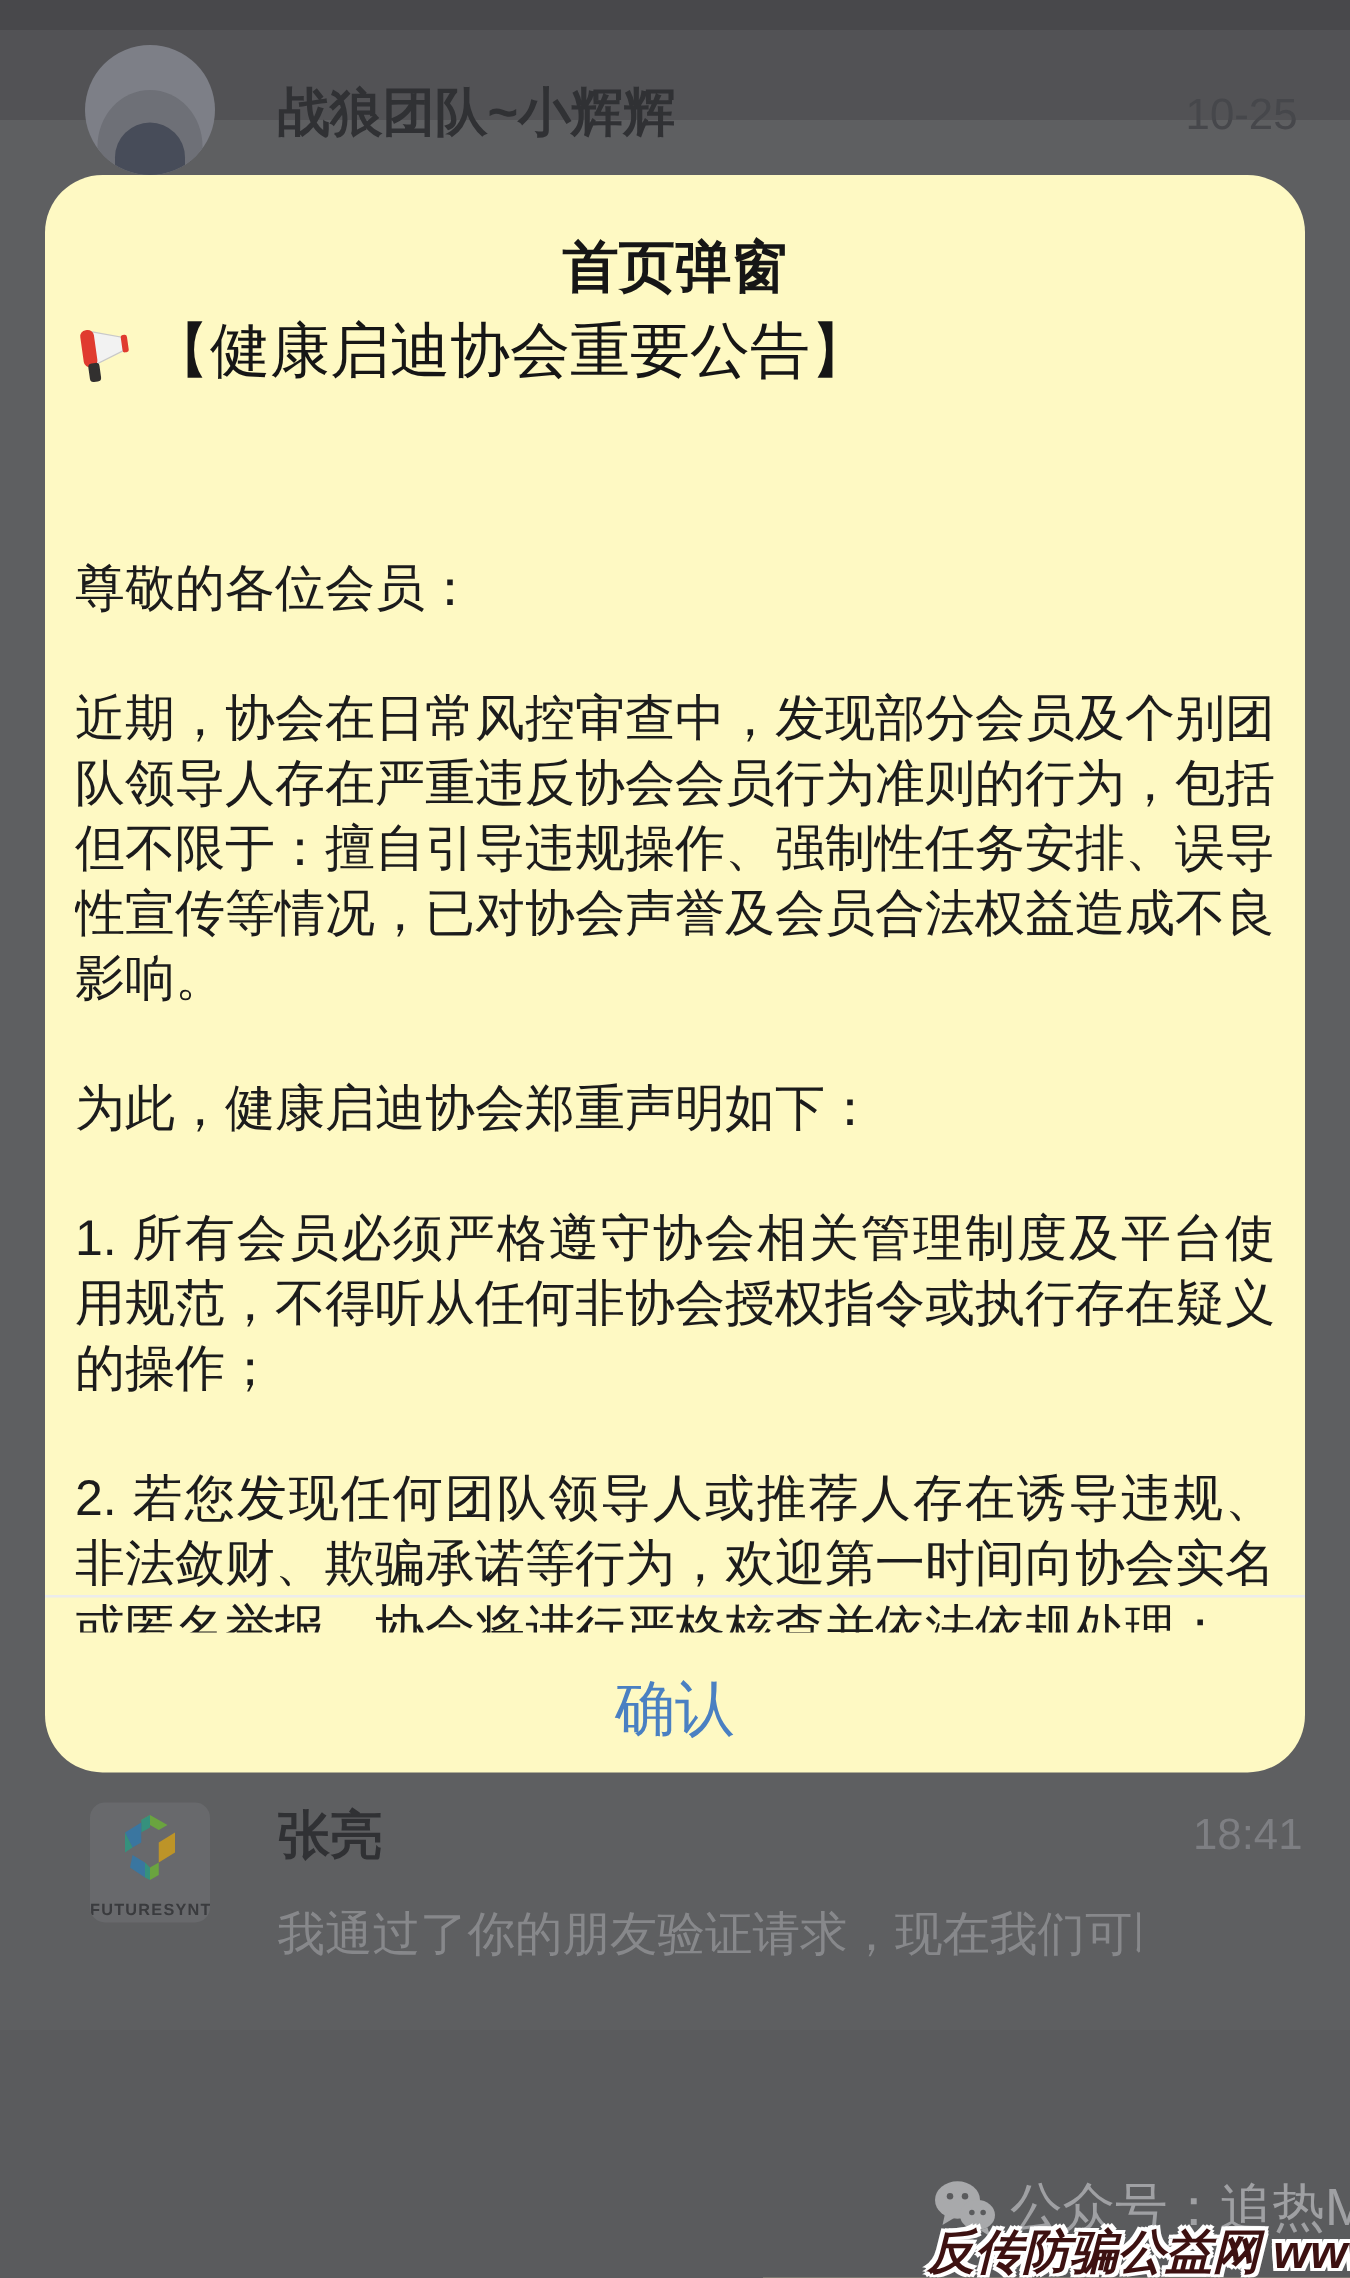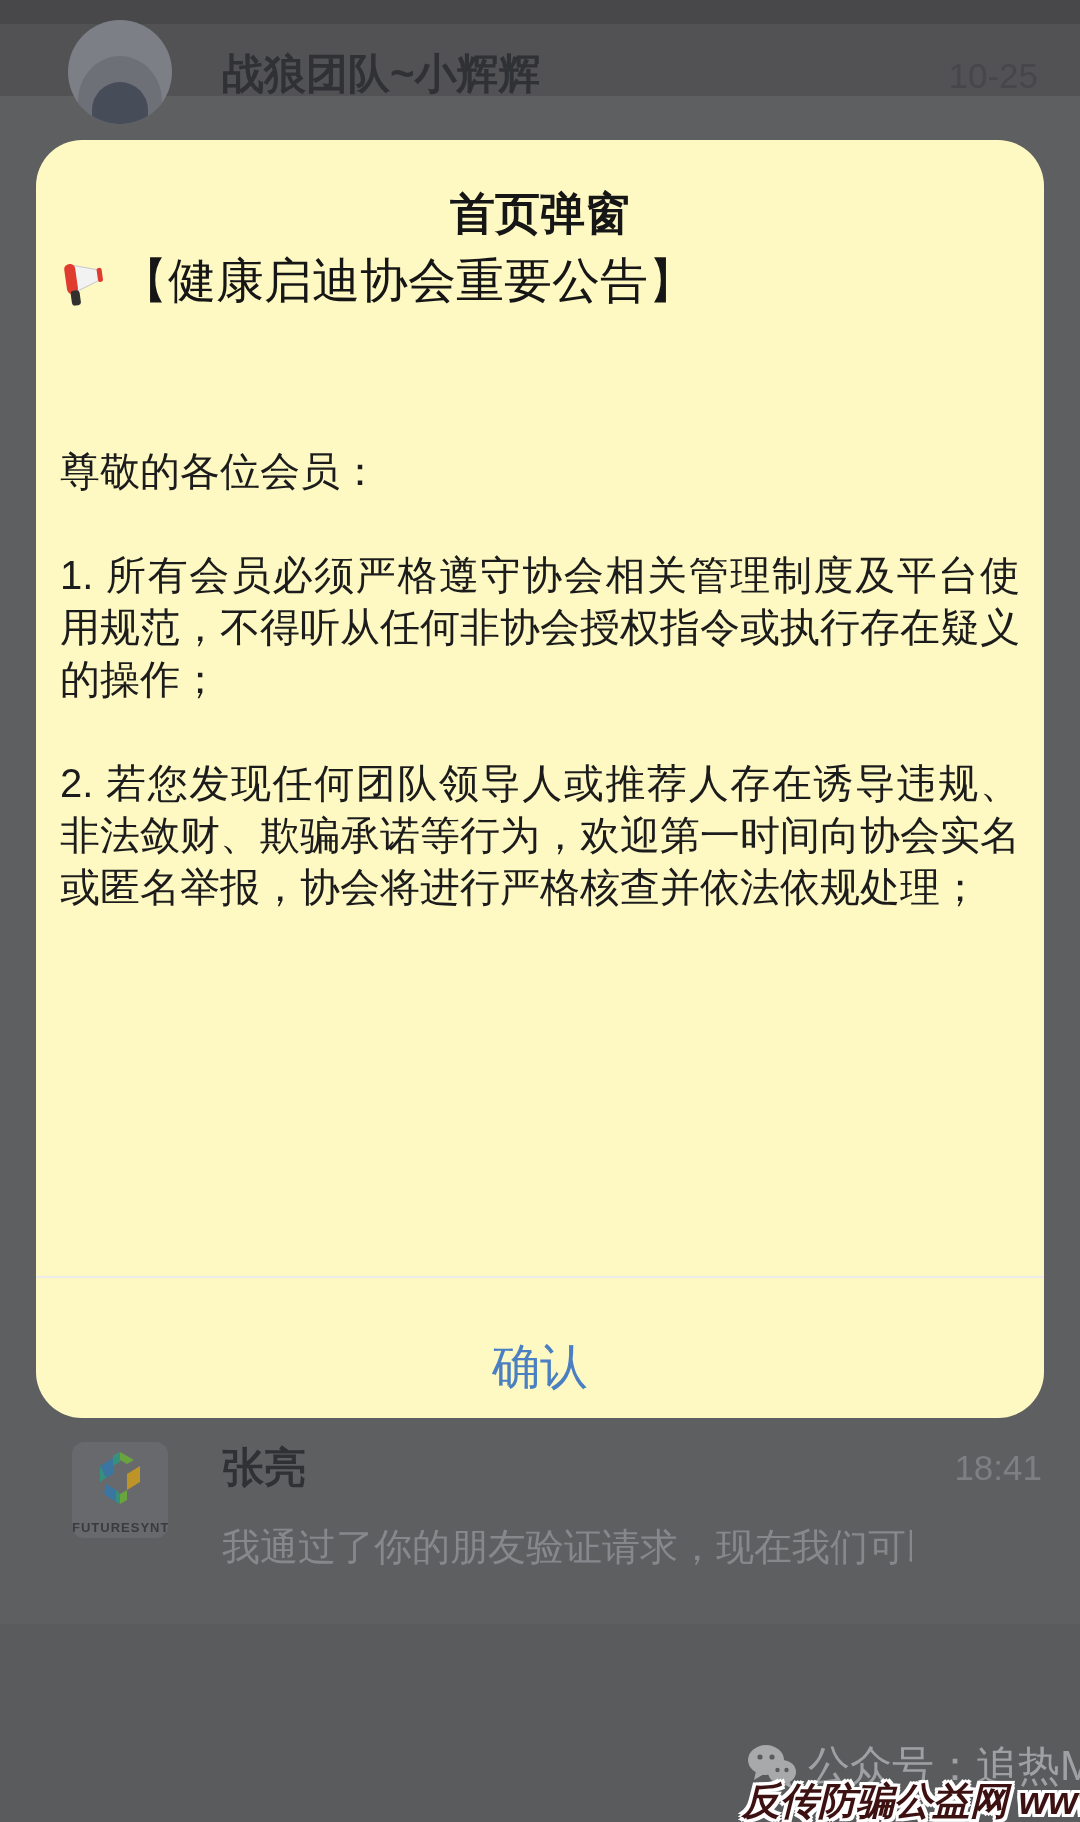--- a/index.html
+++ b/index.html
@@ -7,21 +7,21 @@
        font-family:"Liberation Sans","DejaVu Sans",sans-serif;
        -webkit-font-smoothing:antialiased;}
   
   .bg-band{position:absolute;left:0;width:1080px;}
   .band-statusbar{top:0;height:24px;background:#48484b;}
   .band-navbar{top:24px;height:72px;background:#525255;}
   .band-chatlist{top:96px;height:1528px;background:#5e5f61;}
   .band-footer{top:1624px;height:198px;background:#5a5b5d;}
 
   .chat-row{position:absolute;left:0;width:1080px;}
-  .row1{top:8px;height:120px;text-align:center;}
+  .row1{top:24px;height:120px;text-align:center;}
   .row2{top:1430px;height:194px;}
 
   .avatar-circle{position:absolute;left:68px;top:12px;width:104px;height:104px;
       border-radius:50%;background:#7d7f87;overflow:hidden;}
   .avatar-circle .dome{position:absolute;left:10px;top:36px;width:84px;height:90px;
       border-radius:50%;background:#6e7077;}
   .avatar-circle .hair{position:absolute;left:24px;top:62px;width:56px;height:70px;
       border-radius:28px 28px 10px 10px;background:#474c59;}
   .chat-name{position:absolute;left:222px;top:38px;font-size:42px;font-weight:600;color:#303134;}
   .chat-date{position:absolute;right:42px;top:48px;font-size:35px;color:#46474b;}
@@ -104,20 +104,22 @@
         <polygon points="14,8 38,16 38,26 14,34" fill="#f2f2f2" stroke="#c9c9c9" stroke-width="1"></polygon>
         <rect x="4" y="6" width="11" height="30" rx="5" fill="#e03b2f"></rect>
         <rect x="36" y="14" width="5" height="14" rx="2" fill="#e03b2f"></rect>
         <rect x="7" y="33" width="9" height="15" rx="3" fill="#32302f"></rect>
       </g>
     </svg>
     <span>【健康启迪协会重要公告】</span>
   </div>
   <div class="m-body">
     <p>尊敬的各位会员：</p>
+    <p>近期，协会在日常风控审查中，发现部分会员及个别团队领导人存在严重违反协会会员行为准则的行为，包括但不限于：擅自引导违规操作、强制性任务安排、误导性宣传等情况，已对协会声誉及会员合法权益造成不良影响。</p>
+    <p>为此，健康启迪协会郑重声明如下：</p>
     <p>1. 所有会员必须严格遵守协会相关管理制度及平台使用规范，不得听从任何非协会授权指令或执行存在疑义的操作；</p>
     <p>2. 若您发现任何团队领导人或推荐人存在诱导违规、非法敛财、欺骗承诺等行为，欢迎第一时间向协会实名或匿名举报，协会将进行严格核查并依法依规处理；</p>
   </div>
   <div class="m-divider"></div>
   <div class="m-confirm">确认</div>
 </div>
 
 <div class="wm-wechat">
   <svg width="52" height="48" viewBox="0 0 52 48">
     <ellipse cx="20" cy="18" rx="18" ry="15" fill="#a8a9ab"></ellipse>

